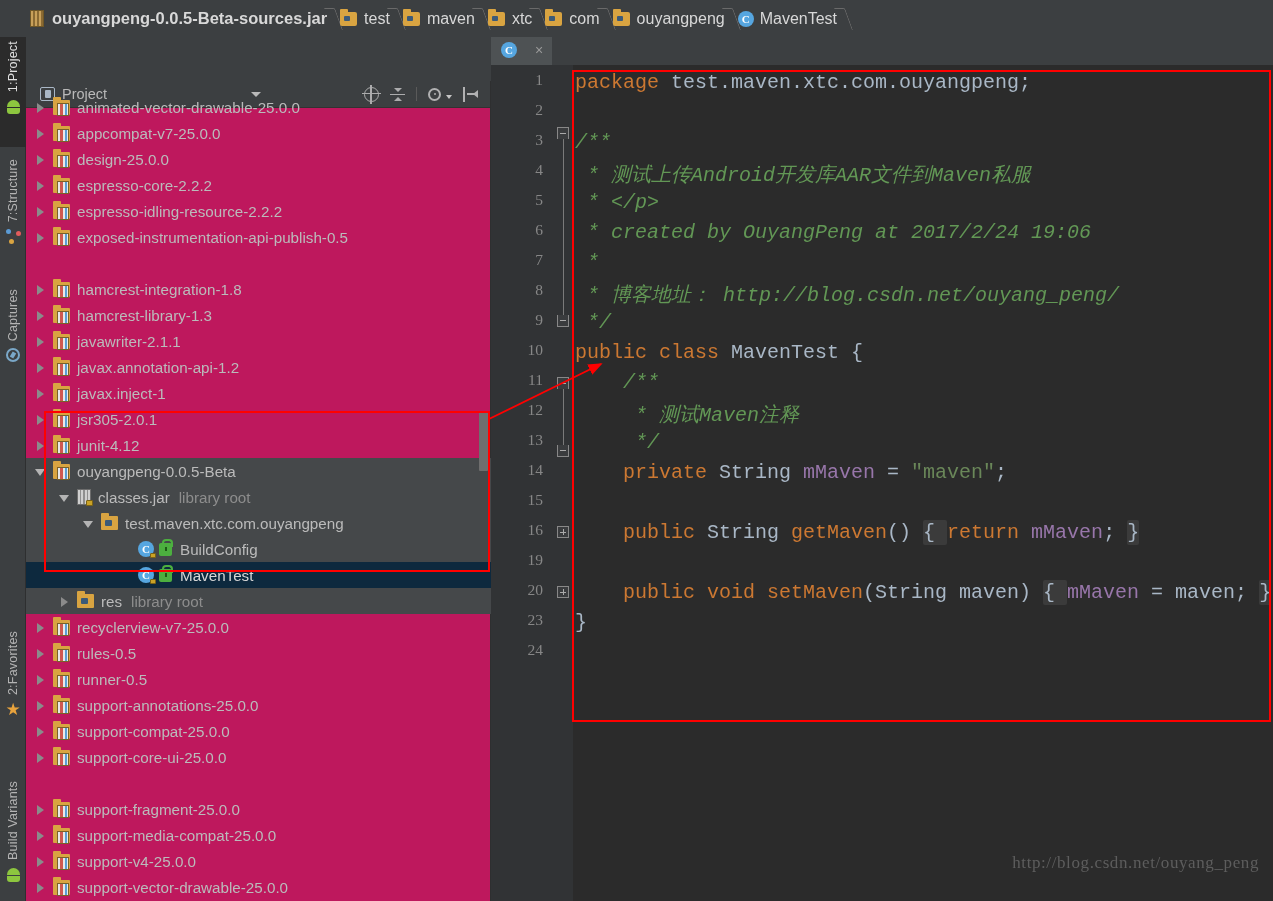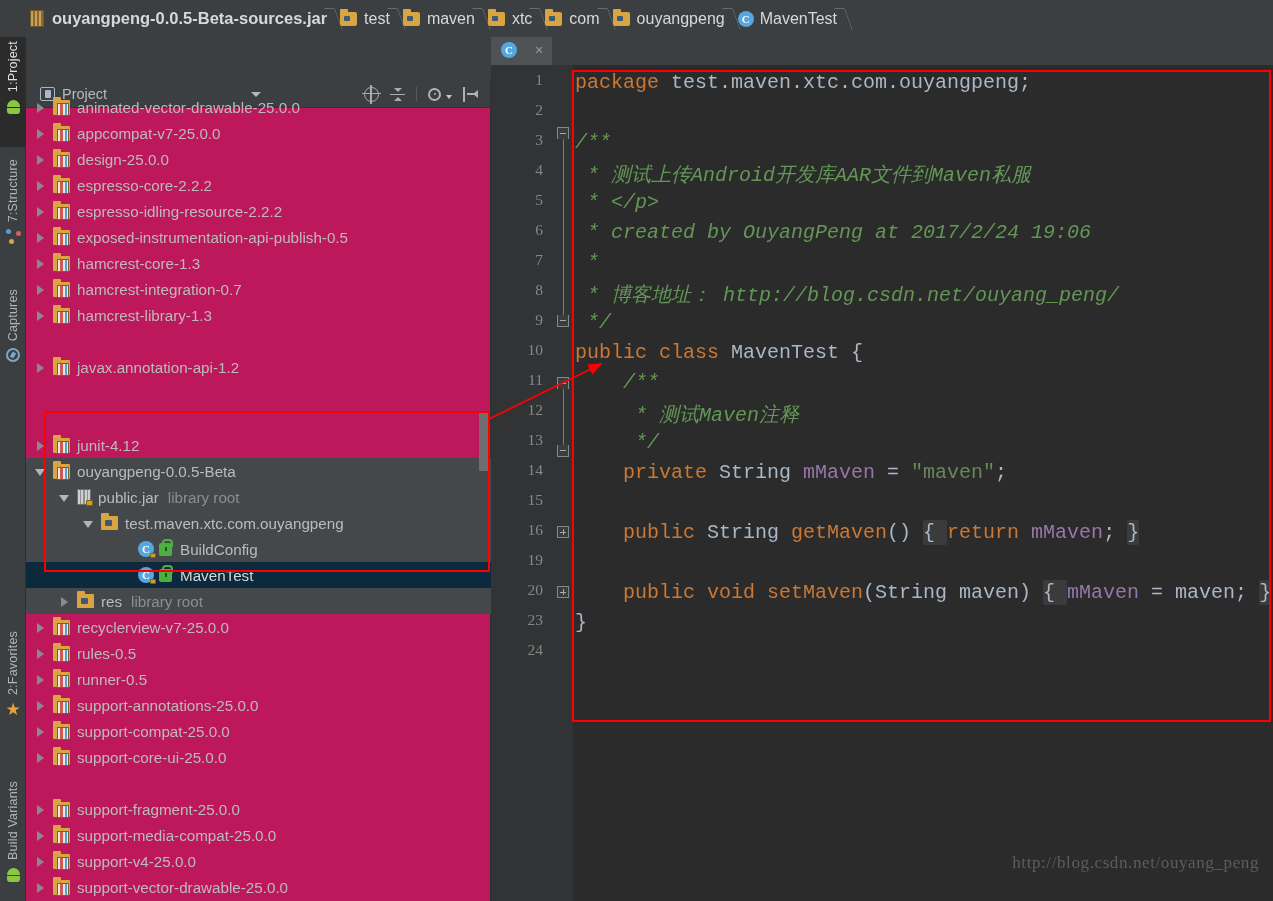--- a/index.html
+++ b/index.html
@@ -394,56 +394,66 @@
         <div class="tree-row" style="top: 104px; position: absolute; left: 0px; right: 0px; padding-left: 8px;">
           <span class="arrow closed"></span>
           <span class="lib-icon"></span>
           <span class="label">espresso-idling-resource-2.2.2</span>
         </div>
         <div class="tree-row" style="top: 130px; position: absolute; left: 0px; right: 0px; padding-left: 8px;">
           <span class="arrow closed"></span>
           <span class="lib-icon"></span>
           <span class="label">exposed-instrumentation-api-publish-0.5</span>
         </div>
-        <div class="tree-row" style="top: 156px; position: absolute; left: 0px; right: 0px; padding-left: 8px;">
-          <span class="arrow closed"></span>
-          <span class="lib-icon"></span>
-          <span class="label">hamcrest-core-1.3</span>
-        </div>
         <div class="tree-row" style="top: 182px; position: absolute; left: 0px; right: 0px; padding-left: 8px;">
           <span class="arrow closed"></span>
           <span class="lib-icon"></span>
-          <span class="label">hamcrest-integration-0.7</span>
+          <span class="label">hamcrest-integration-1.8</span>
         </div>
         <div class="tree-row" style="top: 208px; position: absolute; left: 0px; right: 0px; padding-left: 8px;">
           <span class="arrow closed"></span>
           <span class="lib-icon"></span>
           <span class="label">hamcrest-library-1.3</span>
         </div>
+        <div class="tree-row" style="top: 234px; position: absolute; left: 0px; right: 0px; padding-left: 8px;">
+          <span class="arrow closed"></span>
+          <span class="lib-icon"></span>
+          <span class="label">javawriter-2.1.1</span>
+        </div>
         <div class="tree-row" style="top: 260px; position: absolute; left: 0px; right: 0px; padding-left: 8px;">
           <span class="arrow closed"></span>
           <span class="lib-icon"></span>
           <span class="label">javax.annotation-api-1.2</span>
+        </div>
+        <div class="tree-row" style="top: 286px; position: absolute; left: 0px; right: 0px; padding-left: 8px;">
+          <span class="arrow closed"></span>
+          <span class="lib-icon"></span>
+          <span class="label">javax.inject-1</span>
+        </div>
+        <div class="tree-row" style="top: 312px; position: absolute; left: 0px; right: 0px; padding-left: 8px;">
+          <span class="arrow closed"></span>
+          <span class="lib-icon"></span>
+          <span class="label">jsr305-2.0.1</span>
         </div>
         <div class="tree-row" style="top: 338px; position: absolute; left: 0px; right: 0px; padding-left: 8px;">
           <span class="arrow closed"></span>
           <span class="lib-icon"></span>
           <span class="label">junit-4.12</span>
         </div>
         <div class="tree-row hl" style="top: 364px; position: absolute; left: 0px; right: 0px; padding-left: 8px;">
           <span class="arrow open"></span>
           <span class="lib-icon"></span>
           <span class="label">ouyangpeng-0.0.5-Beta</span>
         </div>
         <div class="tree-row hl" style="top: 390px; position: absolute; left: 0px; right: 0px; padding-left: 32px;">
           <span class="arrow open"></span>
           <span class="jar-icon">
             <i class="lock"></i>
           </span>
-          <span class="label">public.jar</span>
+          <span class="label">classes.jar</span>
           <span class="sub">library root</span>
         </div>
         <div class="tree-row hl" style="top: 416px; position: absolute; left: 0px; right: 0px; padding-left: 56px;">
           <span class="arrow open"></span>
           <span class="pkg-icon"></span>
           <span class="label">test.maven.xtc.com.ouyangpeng</span>
         </div>
         <div class="tree-row hl" style="top: 442px; position: absolute; left: 0px; right: 0px; padding-left: 80px;">
           <span class="arrow " style="width: 26px;"></span>
           <span class="cls-icon">C<i class="lock"></i></span>

